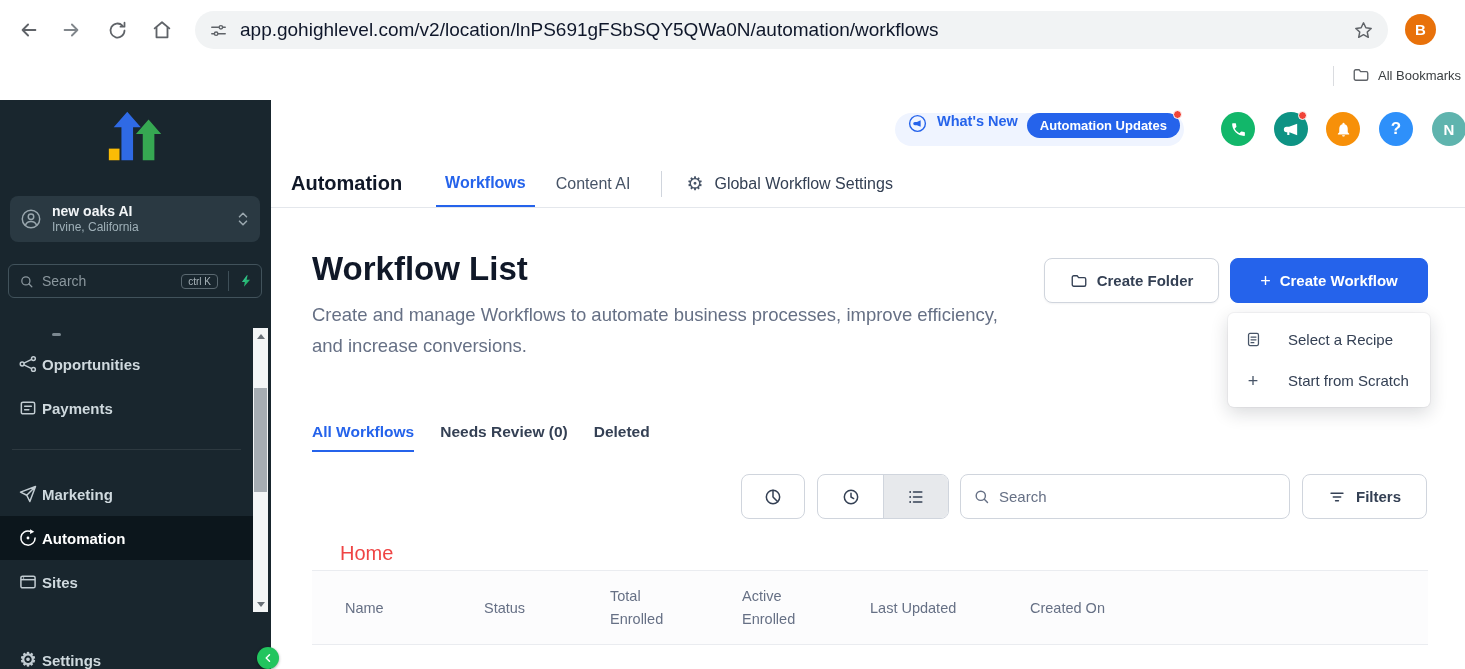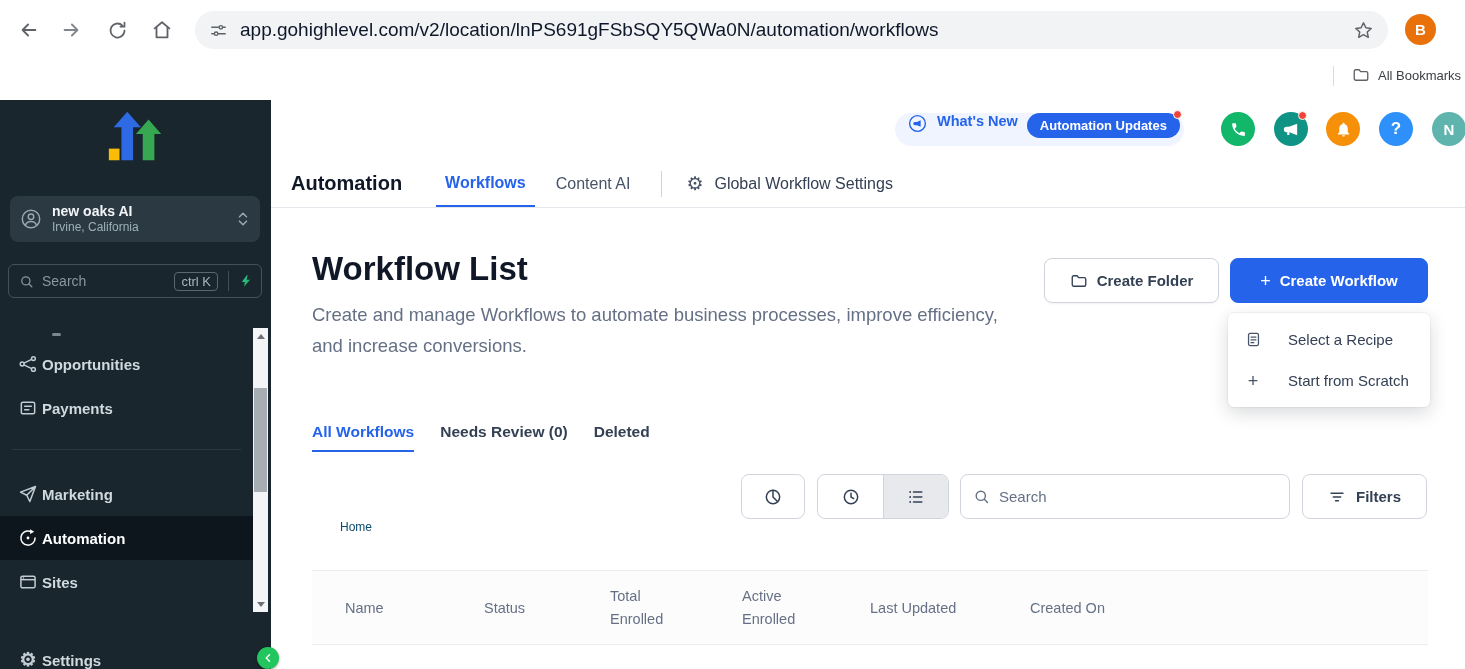--- a/index.html
+++ b/index.html
@@ -19,21 +19,21 @@
 
   
   #sidebar{position:absolute;left:0;top:100px;width:271px;height:569px;background:#19262e;color:#cfd9de}
   #logo{position:absolute;left:104px;top:6px;width:62px;height:62px;cursor:pointer}
   #loc-card{position:absolute;left:10px;top:96px;width:250px;height:46px;background:#2a3942;border-radius:8px;display:flex;align-items:center;padding:0 10px;gap:10px;cursor:pointer}
   #loc-card .loc-name{font-size:14px;font-weight:700;color:#f2f5f7;line-height:17px}
   #loc-card .loc-city{font-size:12px;color:#9fb0b8;line-height:15px}
   #side-search{position:absolute;left:8px;top:164px;width:254px;height:34px;border:1px solid #41525b;border-radius:6px;display:flex;align-items:center;padding:0 8px 0 10px;gap:8px}
   #side-search input{flex:1;background:transparent;border:0;outline:0;color:#cfd9de;font-size:14px;font-family:inherit;min-width:0}
   #side-search input::placeholder{color:#8b979e}
-  .kbd{border:1px solid #5a6870;border-radius:4px;padding:1px 6px;font-size:13px;color:#a9b4ba;white-space:nowrap}
+  .kbd{border:1px solid #5a6870;border-radius:4px;padding:1px 6px;font-size:10px;color:#a9b4ba;white-space:nowrap}
   #side-search .vsep{width:1px;height:20px;background:#3e4f58;margin:0 2px}
   .side-item{position:absolute;left:0;width:253px;height:44px;display:flex;align-items:center;padding-left:18px;gap:4px;cursor:pointer;font-size:15px;font-weight:600;color:#cfd9de}
   .side-item.active{background:#0c161c;color:#fff}
   .sicon{width:20px;height:20px;color:#c2ccd2;flex:0 0 auto}
   .side-divider{position:absolute;left:12px;top:349px;width:229px;height:1px;background:rgba(255,255,255,.09)}
   .frag{position:absolute;left:52px;top:233px;width:9px;height:3px;border-radius:2px;background:#7b8890}
   
   #sb-scroll{position:absolute;left:253px;top:228px;width:15px;height:284px;background:#f3f5f6}
   .sb-arrow{position:absolute;left:0;width:15px;height:16px;background:#f3f5f6;display:flex;align-items:center;justify-content:center;cursor:pointer}
   .tri-up{width:0;height:0;border-left:4px solid transparent;border-right:4px solid transparent;border-bottom:5px solid #697077}
@@ -80,21 +80,21 @@
   .tool-btn{position:absolute;top:374px;height:45px;background:#fff;border:1px solid #d0d5dd;border-radius:8px;display:flex;align-items:center;justify-content:center;color:#344054;cursor:pointer}
   #tool-group{position:absolute;left:546px;top:374px;width:132px;height:45px;border:1px solid #d0d5dd;border-radius:8px;display:flex;overflow:hidden;background:#fff}
   .tg-cell{width:66px;display:flex;align-items:center;justify-content:center;color:#344054;cursor:pointer}
   .tg-cell + .tg-cell{border-left:1px solid #d0d5dd}
   .tg-cell.active{background:#e7e9ec}
   #main-search{position:absolute;left:689px;top:374px;width:330px;height:45px;border:1px solid #d0d5dd;border-radius:8px;background:#fff;display:flex;align-items:center;padding:0 12px;gap:9px}
   #main-search input{flex:1;border:0;outline:0;font-size:15px;color:#344054;font-family:inherit;background:transparent}
   #main-search input::placeholder{color:#667085}
   #btn-filters{left:1031px;width:125px;gap:10px;font-size:15px;font-weight:600}
 
-  #breadcrumb-home{position:absolute;left:69px;top:420px;font-size:12px;color:#0c4a6e;cursor:pointer}
+  #breadcrumb-home{position:absolute;left:69px;top:442px;font-size:20px;color:#ef4444;cursor:pointer}
 
   #wf-table{position:absolute;left:41px;top:470px;width:1116px}
   #wf-thead{height:75px;display:flex;align-items:center;border-top:1px solid #eaecf0;border-bottom:1px solid #eaecf0;background:#fcfcfd;color:#667085;font-size:14.5px;font-weight:500}
   .c0{width:172px;padding-left:33px}.c1{width:126px}.c2{width:132px}.c3{width:128px}.c4{width:160px}.c5{flex:1}
   .wrap{display:inline-block;max-width:66px;line-height:1.55}
 </style>
 </head>
 <body>
 
 <div id="screen">

